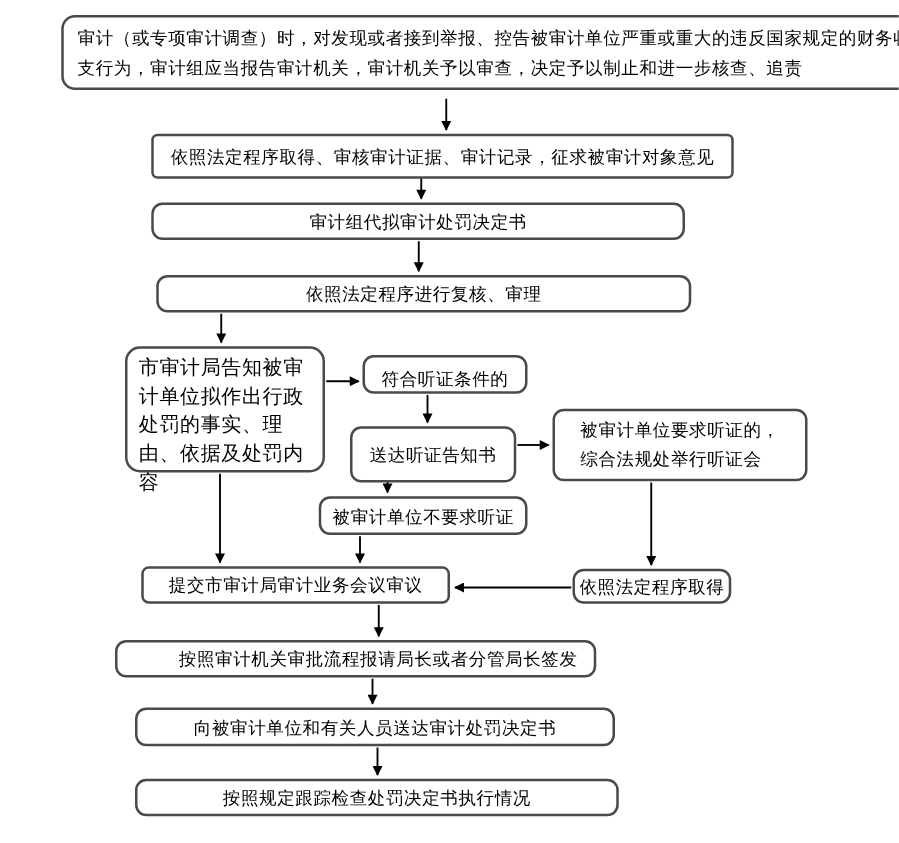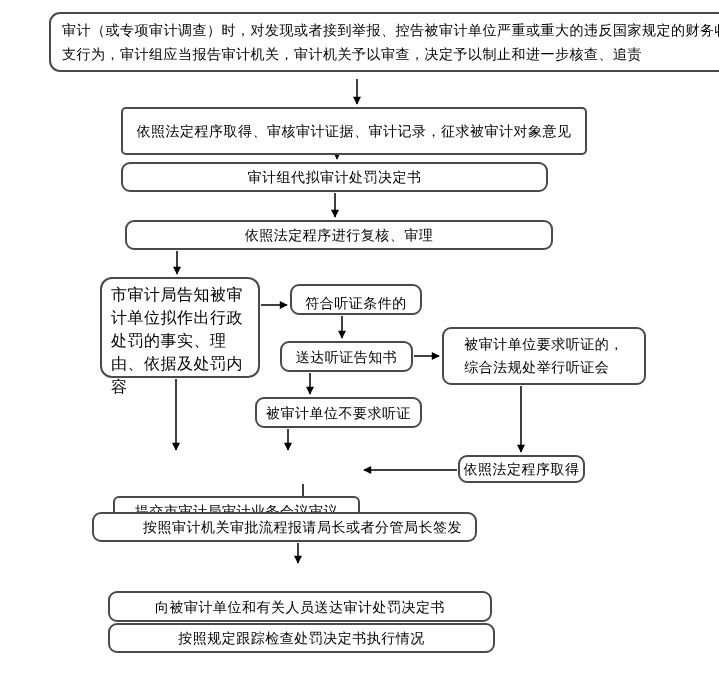--- a/index.html
+++ b/index.html
@@ -39,47 +39,47 @@
 
   .n-start {
     left: 13px; top: 12px; width: 694px; height: 60px;
     border-radius: 11px;
     justify-content: flex-start;
     text-align: left;
     padding: 6px 11px;
     line-height: 24px;
     margin-left: 36px;
   }
-  .n-evidence { left: 121px; top: 107px; width: 466px; height: 48px; border-radius: 5px; }
+  .n-evidence { left: 121px; top: 107px; width: 466px; height: 36px; border-radius: 5px; }
   .n-draft    { left: 121px; top: 162px; width: 427px; height: 30px; }
   .n-review   { left: 125px; top: 220px; width: 428px; height: 30px; }
   .n-notify   {
     left: 100px; top: 277px; width: 160px; height: 101px;
     border-radius: 12px;
     justify-content: flex-start;
     align-items: flex-start;
     text-align: left;
     padding: 4px 6px 4px 9px;
     font-size: 16px;
     line-height: 23px;
   }
   .n-condition { left: 290px; top: 284px; width: 132px; height: 31px; align-items: flex-end; }
-  .n-send      { left: 280px; top: 341px; width: 133px; height: 31px; }
+  .n-send      { left: 280px; top: 341px; width: 133px; height: 45px; }
   .n-request   {
     left: 442px; top: 327px; width: 204px; height: 58px;
     text-align: left;
     padding: 0 9px;
     line-height: 23px;
   }
   .n-request span { white-space: pre-line; }
   .n-norequest { left: 255px; top: 397px; width: 167px; height: 31px; }
-  .n-submit    { left: 113px; top: 453px; width: 247px; height: 30px; border-radius: 6px; margin-top: 43px; }
+  .n-submit    { left: 113px; top: 453px; width: 247px; height: 30px; border-radius: 6px; }
   .n-report    { left: 458px; top: 455px; width: 127px; height: 28px; }
   .n-approve   { left: 92px; top: 512px; width: 385px; height: 30px; padding-left: 36px; }
-  .n-deliver   { left: 108px; top: 566px; width: 384px; height: 31px; margin-top: 25px; }
+  .n-deliver   { left: 108px; top: 566px; width: 384px; height: 31px; }
   .n-track     { left: 108px; top: 623px; width: 387px; height: 30px; }
 </style>
 </head>
 <body>
 
 <div id="canvas">
 
   <svg id="connectors" viewBox="0 0 719 674" xmlns="http://www.w3.org/2000/svg">
     <defs>
       <marker id="arrow" viewBox="0 0 10 10" refX="9" refY="5" markerWidth="9" markerHeight="8" orient="auto" markerUnits="userSpaceOnUse">

